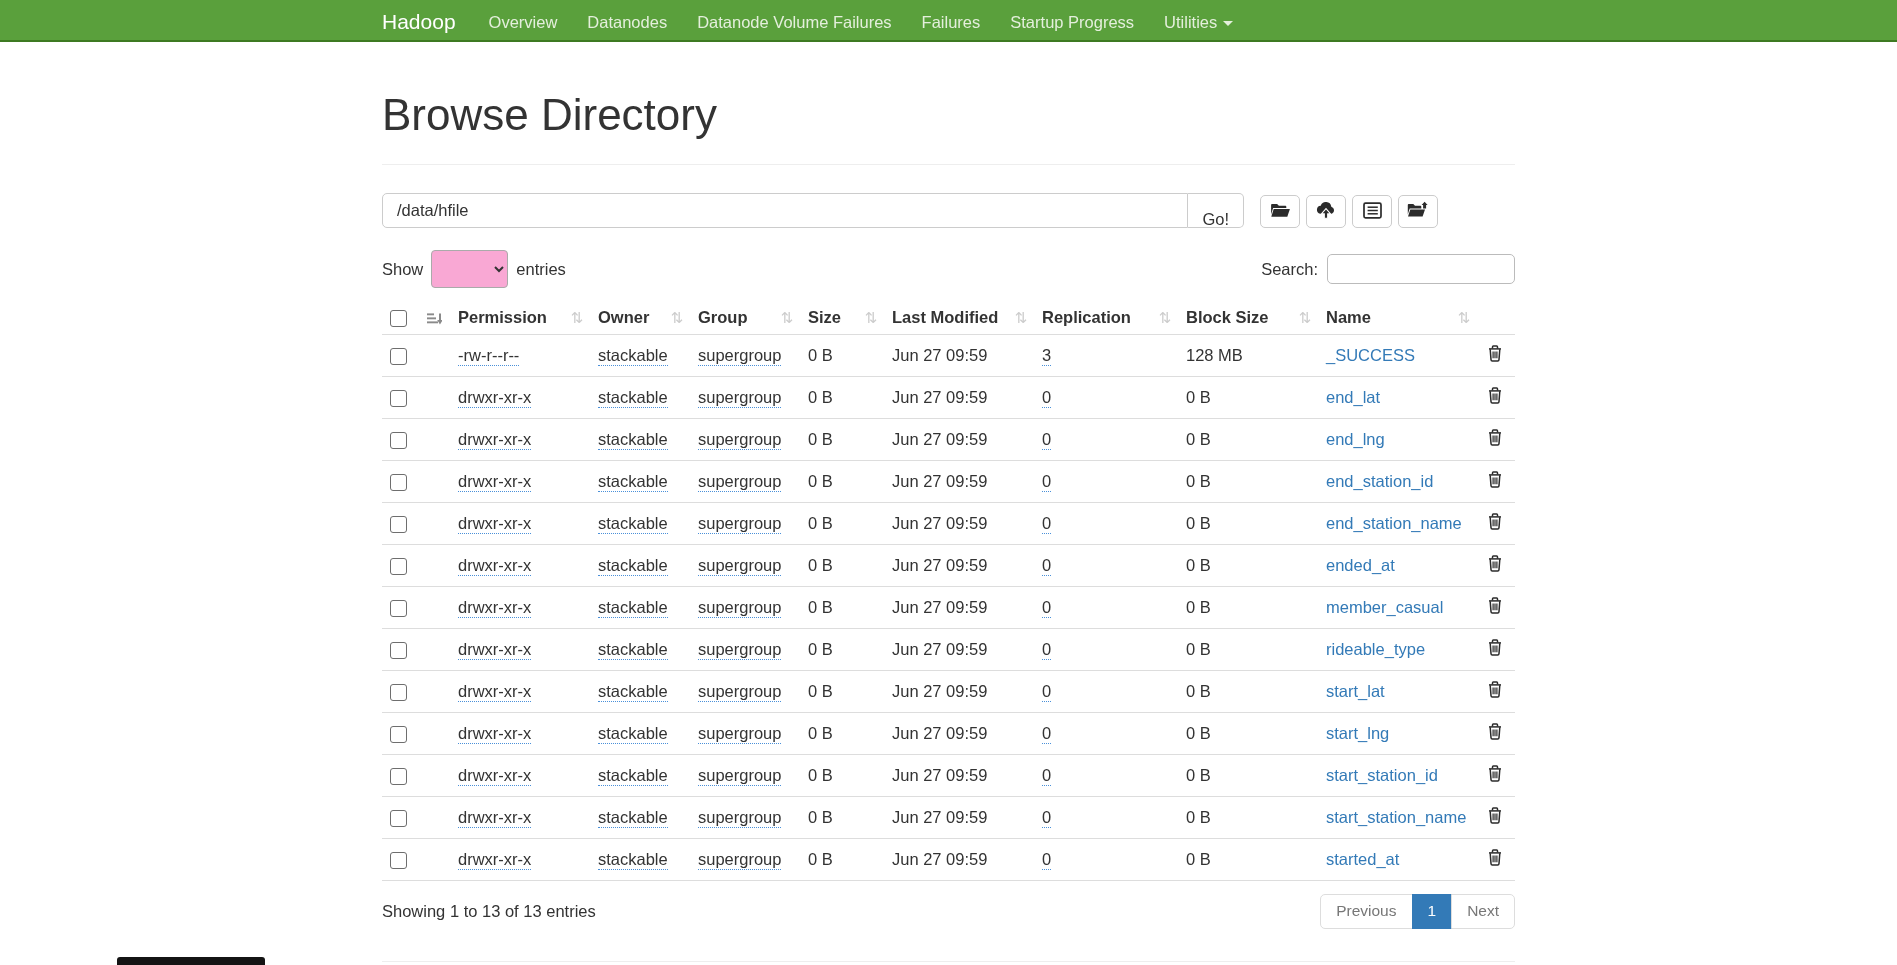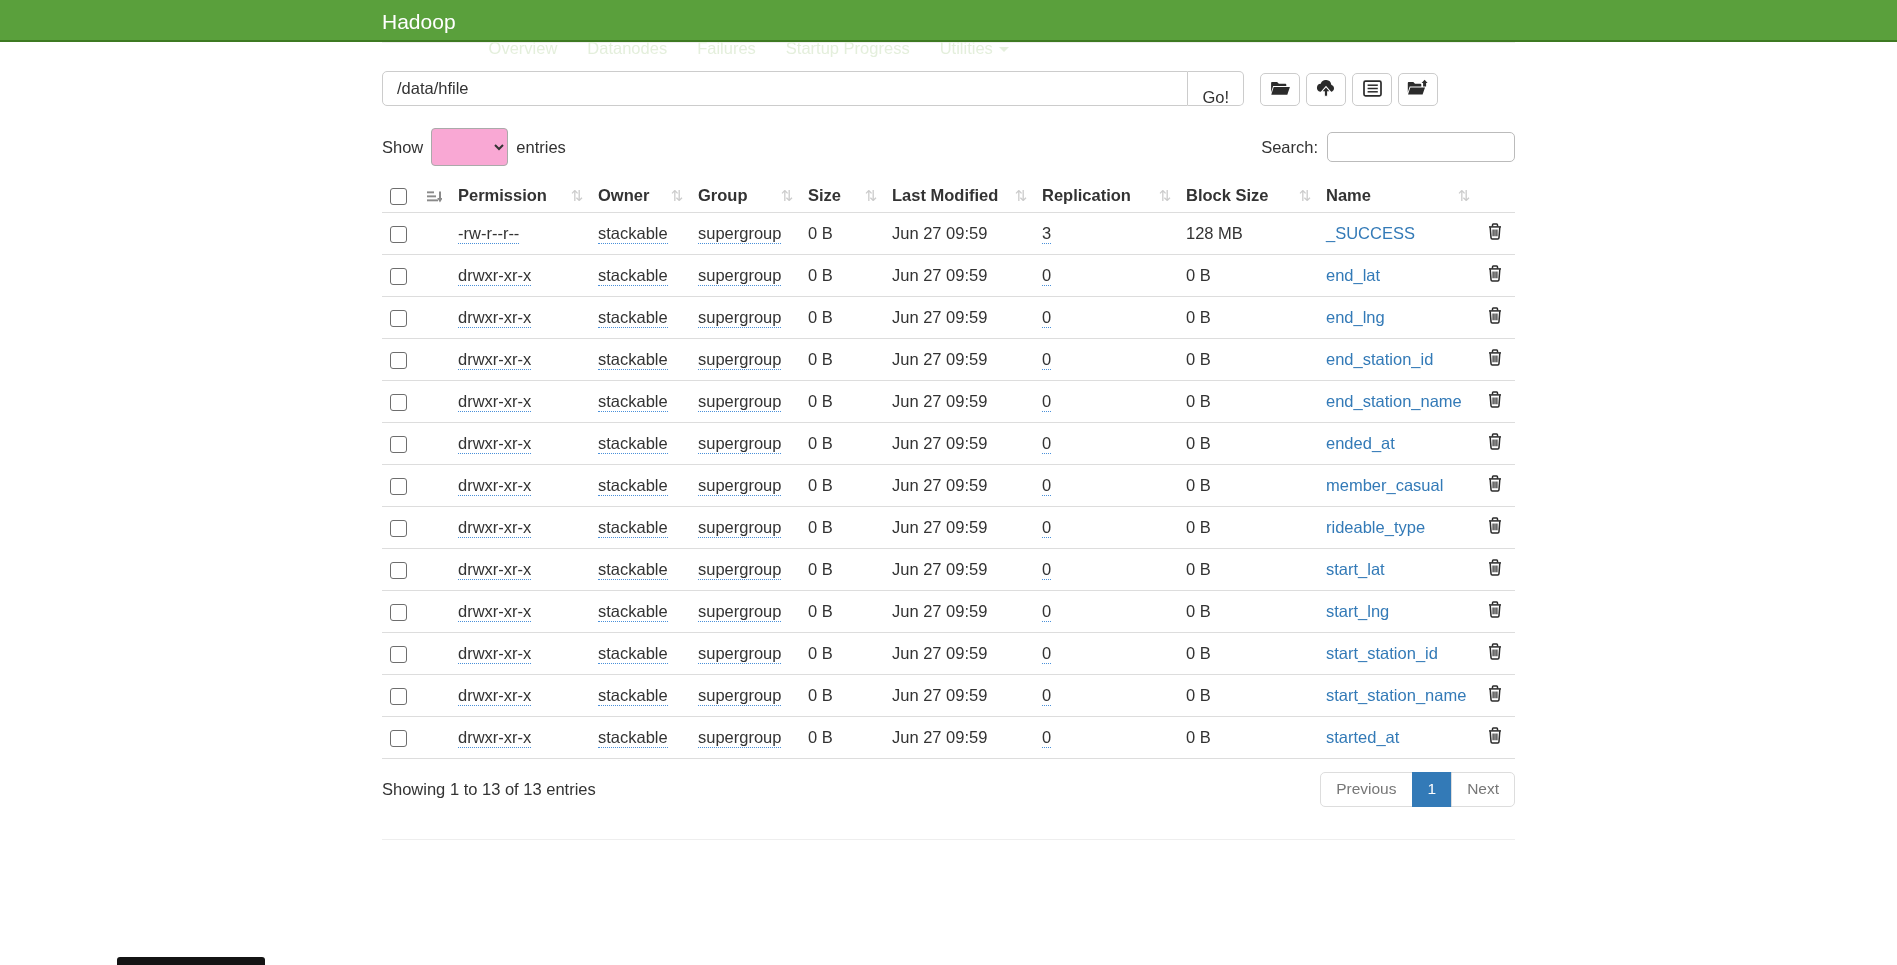--- a/index.html
+++ b/index.html
@@ -12,21 +12,21 @@
   html,body{margin:0;padding:0;background:#fff;}
   body{
     font-family:"Liberation Sans","DejaVu Sans",sans-serif;
     font-size:16.5px;color:#333;min-height:965px;padding-bottom:14px;
   }
   
   .navbar{height:42px;background:var(--navbar-bg);border-bottom:2px solid var(--navbar-border);}
   .navbar-inner{width:1163px;margin:0 auto;display:flex;align-items:stretch;height:42px;padding:1px 15px;}
   .brand{color:#fff;font-size:21px;line-height:42px;text-decoration:none;margin-right:18px;cursor:pointer;}
   .nav{list-style:none;margin:0;padding:0;display:flex;}
-  .nav li a{display:block;color:#E4EFDC;font-size:16.5px;line-height:42px;padding:0 15px;text-decoration:none;cursor:pointer;margin-top:26px;}
+  .nav li a{display:block;color:#E4EFDC;font-size:16.5px;line-height:42px;padding:0 15px;text-decoration:none;cursor:pointer;}
   .caret{display:inline-block;width:0;height:0;margin-left:6px;vertical-align:middle;
     border-top:5px solid #E4EFDC;border-left:5px solid transparent;border-right:5px solid transparent;}
   
   .container{width:1163px;margin:0 auto;padding:0 15px;}
   h1{font-size:44px;font-weight:normal;color:#333;margin:50px 0 26px;line-height:1.05;}
   hr{border:0;border-top:1px solid #eee;margin:0;}
   
   .explorer-row{display:flex;margin-top:28px;align-items:flex-end;}
   .input-group{display:flex;width:862px;}
   .path-input{flex:1;height:35px;border:1px solid #ccc;border-radius:5px 0 0 5px;padding:5px 14px;
@@ -80,34 +80,38 @@
   <div class="navbar-inner">
     <a class="brand">Hadoop</a>
     <ul class="nav">
         <li>
           <a>Overview</a>
         </li>
         <li>
           <a>Datanodes</a>
         </li>
         <li>
+          <a>Datanode Volume Failures</a>
+        </li>
+        <li>
           <a>Failures</a>
         </li>
         <li>
           <a>Startup Progress</a>
         </li>
         <li>
           <a>Utilities<span class="caret"></span></a>
         </li>
       </ul>
   </div>
 </nav>
 
 <div class="container">
 
+  <h1>Browse Directory</h1>
   <hr>
 
   <div class="explorer-row">
     <div class="input-group">
       <input class="path-input" type="text" value="/data/hfile" style="">
       <button class="go-btn">Go!</button>
     </div>
     <div class="icon-btns">
       <button class="icon-btn">
         <span>

